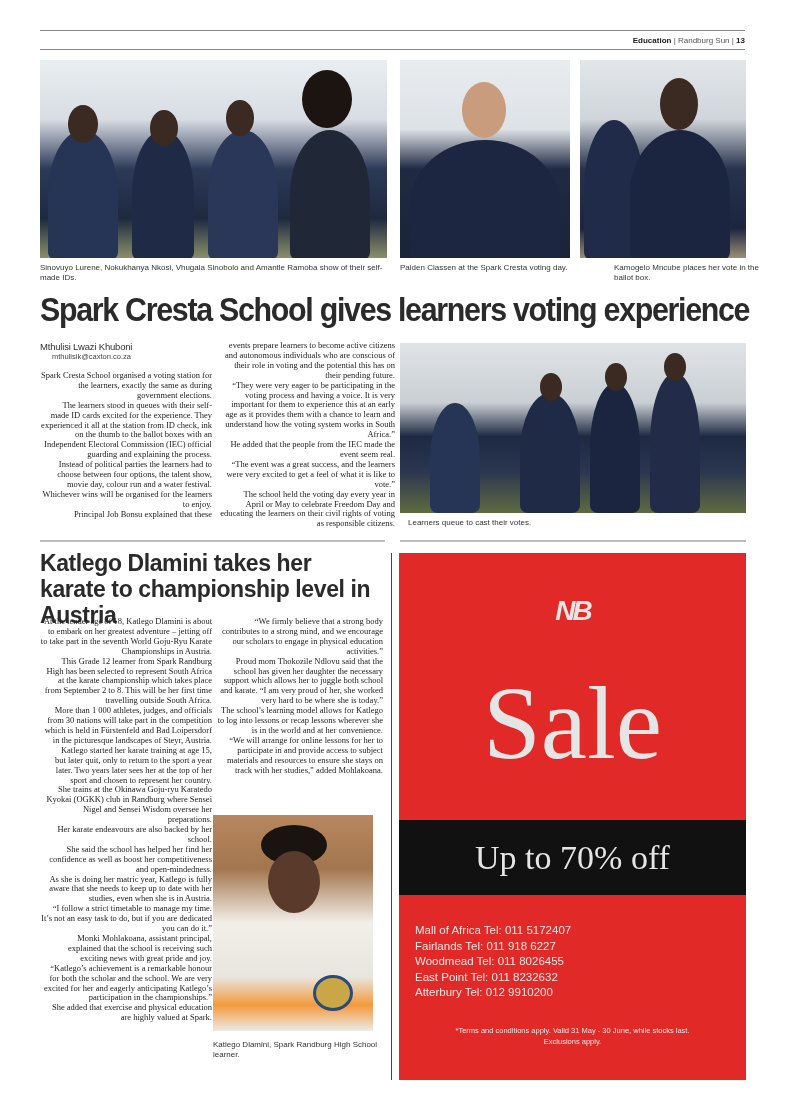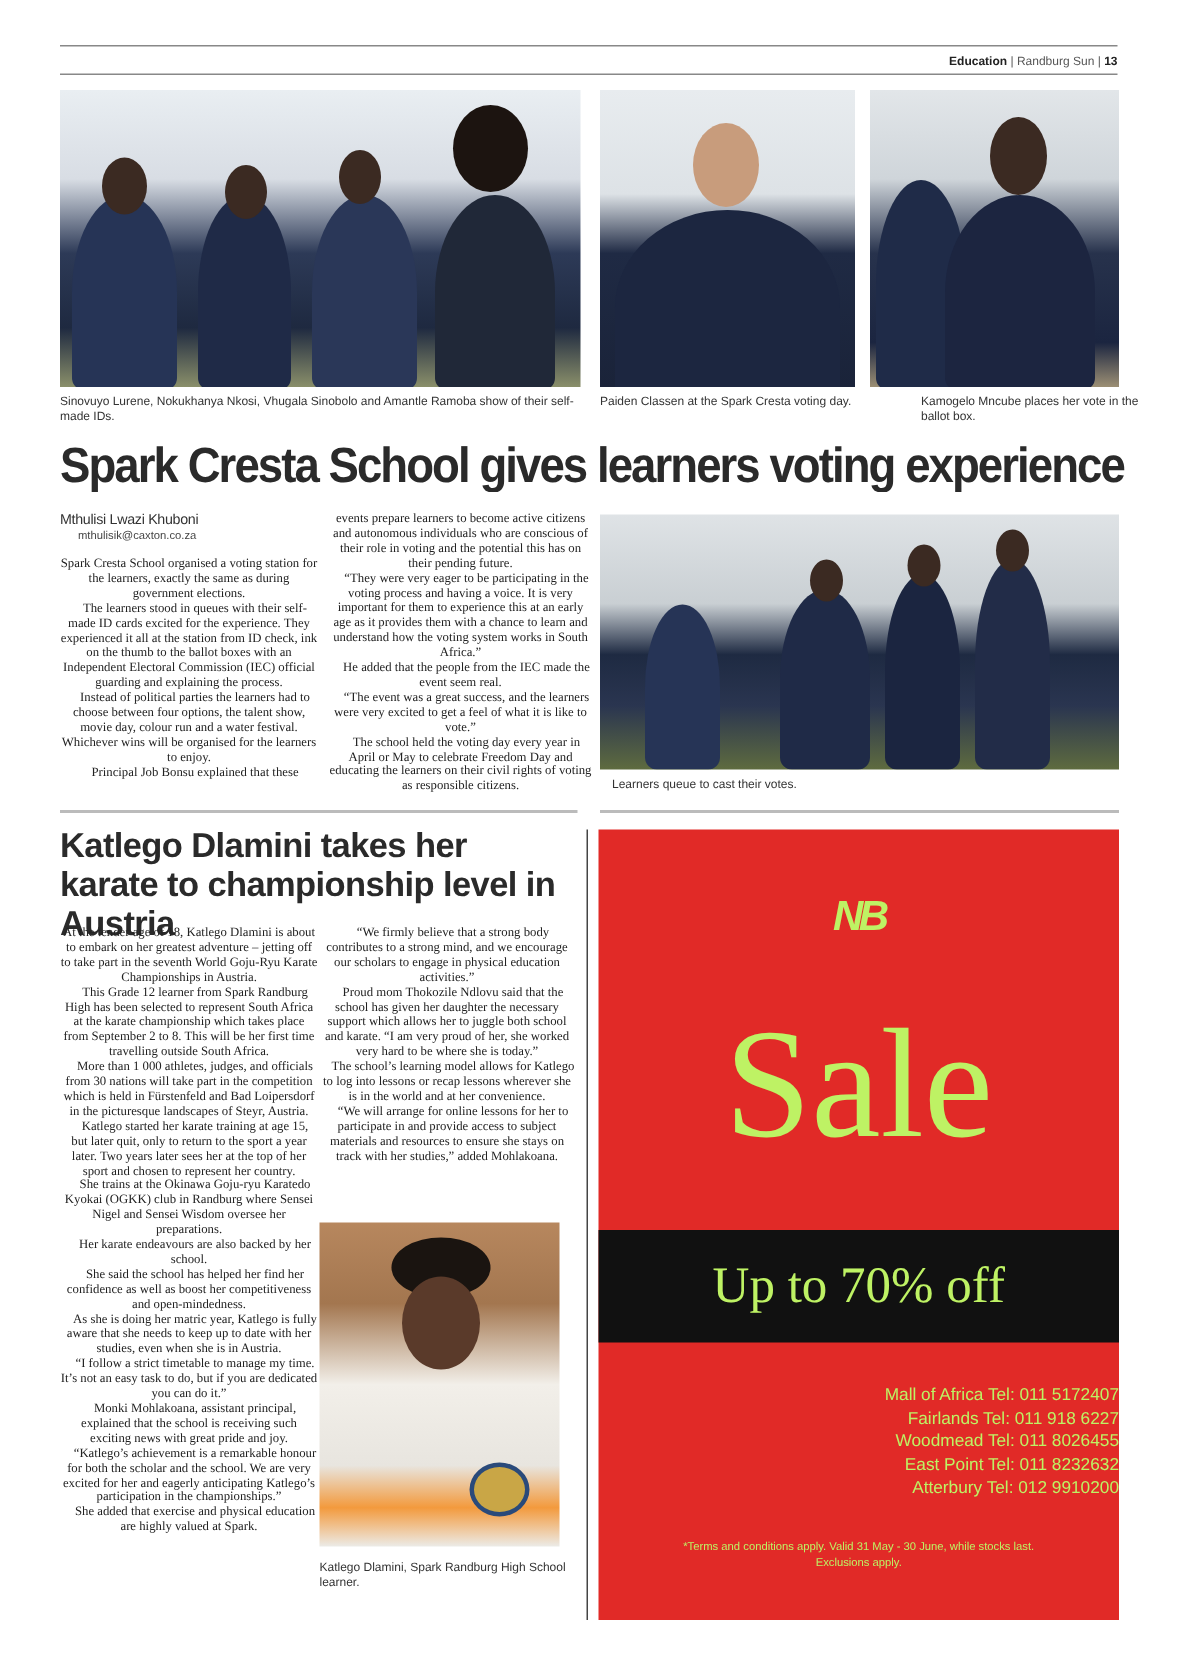--- a/index.html
+++ b/index.html
@@ -36,45 +36,45 @@
   
   .hl1 { left: 40px; top: 290px; width: 710px;
          font-family: "Liberation Sans", sans-serif; font-weight: bold; font-size: 33px;
          letter-spacing: -1.4px; color: #2a2a2a; transform: scaleX(0.92); transform-origin: left;
          white-space: nowrap; line-height: 40px; }
 
   .byline { left: 40px; top: 341px; font-family: "Liberation Sans", sans-serif; }
   .byline .name { font-size: 9.5px; color: #333; display: block; letter-spacing: -0.2px; }
   .byline .email { font-size: 7.5px; color: #444; display: block; padding-left: 12px; }
 
-  .body { font-size: 8.5px; line-height: 9.9px; color: #222; text-align: center; }
+  .body { font-size: 8.5px; line-height: 9.9px; color: #222; text-align: right; }
   .body p { margin: 0; text-indent: 8px; }
   .body p.first { text-indent: 0; }
 
   .divider { height: 0; border-top: 2px solid #bbb; }
 
   
   .hl2 { left: 40px; top: 550px; width: 340px;
          font-family: "Liberation Sans", sans-serif; font-size: 23px; line-height: 26px;
          color: #2a2a2a; letter-spacing: -0.4px; }
 
   .vrule { border-left: 1px solid #444; }
 
   
-  .ad { left: 399px; top: 553px; width: 347px; height: 527px; background: #e12a27; color: #bef264; }
+  .ad { left: 399px; top: 553px; width: 347px; height: 527px; background: #e12a27; color: #e5e5e5; }
   .ad .logo { position: absolute; left: 0; right: 0; top: 42px; text-align: center;
               font-family: "Liberation Sans", sans-serif; font-weight: bold; font-style: italic;
               font-size: 28px; letter-spacing: -3px; }
   .ad .sale { position: absolute; left: 0; right: 0; top: 95px; text-align: center;
               font-family: "Liberation Serif", serif; font-size: 104px; line-height: 150px; }
   .ad .band { position: absolute; left: 0; right: 0; top: 267px; height: 75px; background: #111;
               display: flex; align-items: center; justify-content: center;
               font-family: "Liberation Serif", serif; font-size: 34px; }
-  .ad .stores { position: absolute; left: 0; right: 0; top: 370px; text-align: right;
-                font-family: "Liberation Sans", sans-serif; font-size: 11.5px; line-height: 15.5px; }
+  .ad .stores { position: absolute; left: 0; right: 0; top: 370px; text-align: left;
+                font-family: "Liberation Sans", sans-serif; font-size: 11.5px; line-height: 15.5px; padding-left: 16px; }
   .ad .terms { position: absolute; left: 0; right: 0; top: 472px; text-align: center;
                font-family: "Liberation Sans", sans-serif; font-size: 7.5px; line-height: 11px; }
 </style>
 </head>
 <body>
 
 <div class="abs hdr">
   <span class="left">Week ending May 31, 2024</span>
   <span class="right">
     <b>Education</b>

